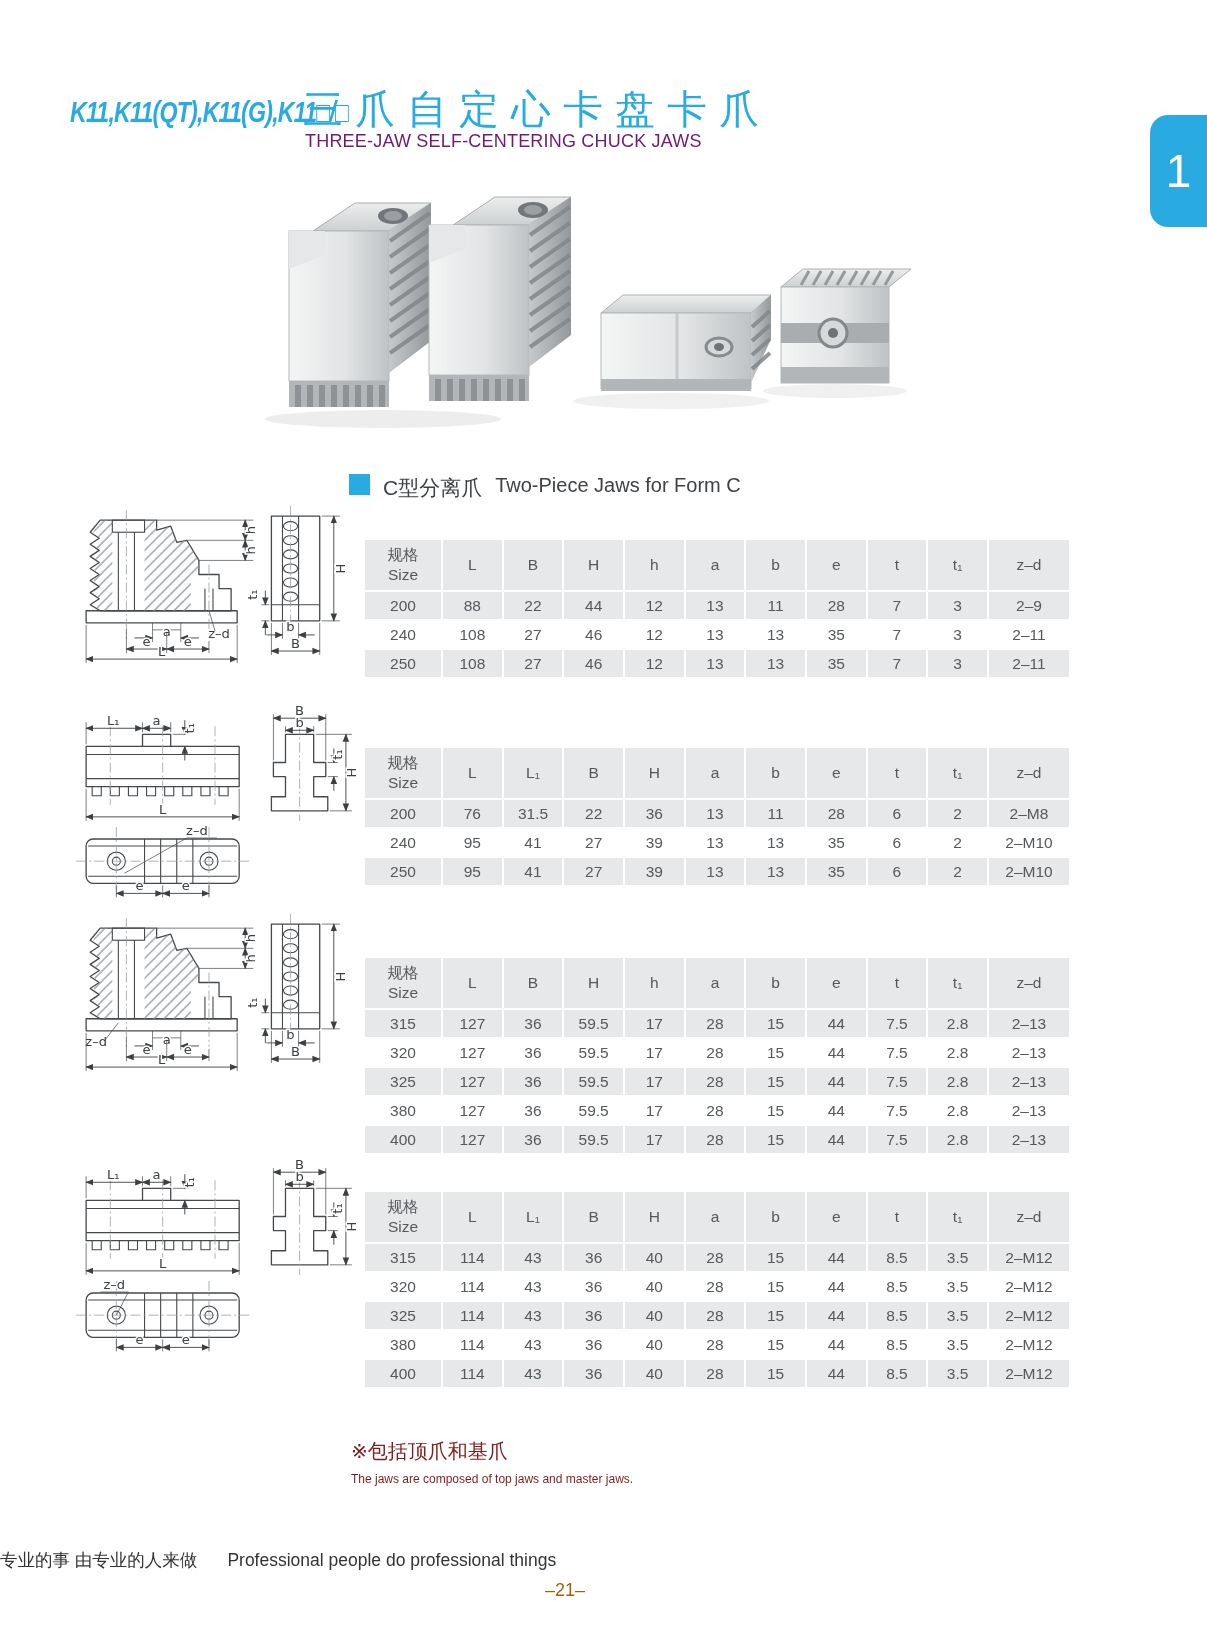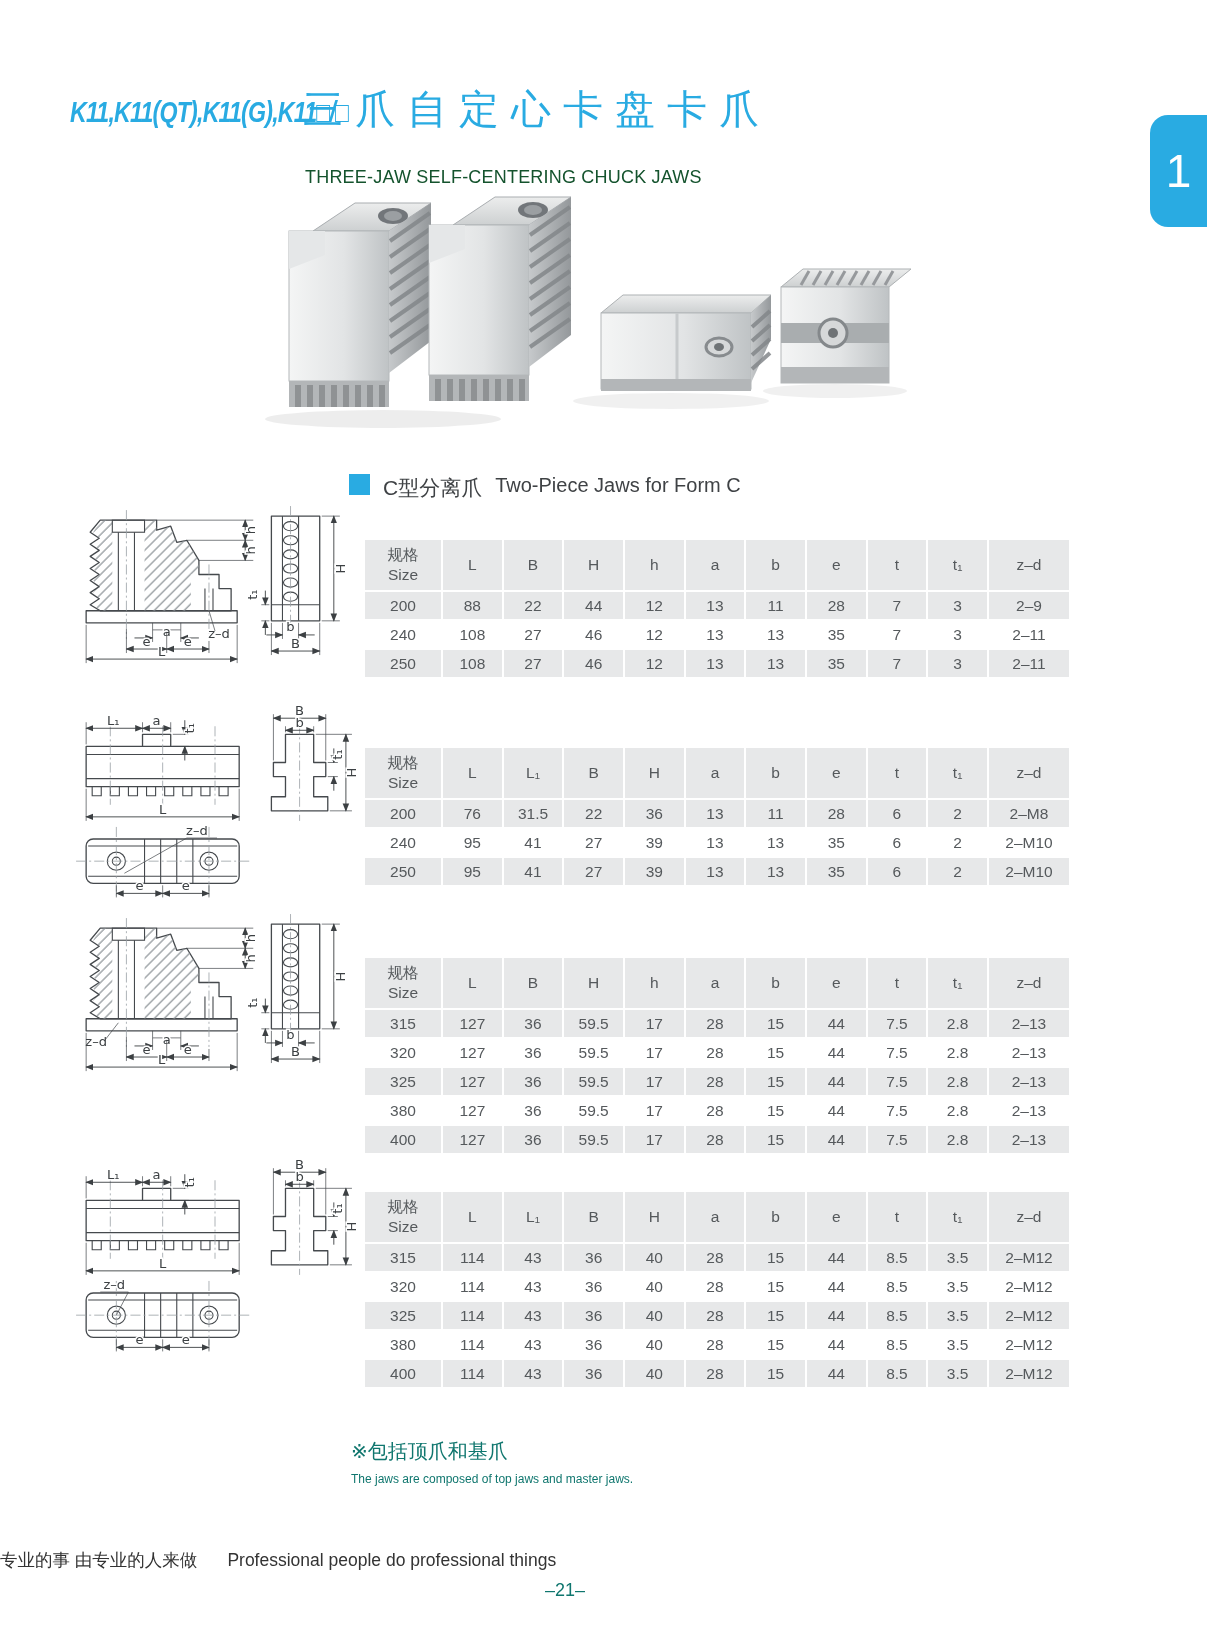--- a/index.html
+++ b/index.html
@@ -4,21 +4,21 @@
 <style>
   html,body { margin:0; padding:0; background:#fff; }
   .page { position:relative; width:1207px; height:1649px; background:#fff; overflow:hidden;
           font-family:"Liberation Sans","DejaVu Sans",sans-serif; color:#3f4245; }
 
   
   .brand { position:absolute; left:70px; top:96px; color:#29abe2; font-weight:bold; font-style:italic;
            font-size:29px; letter-spacing:-1px; white-space:nowrap; transform:scaleX(.8); transform-origin:0 0; }
   .title-cn { position:absolute; left:303px; top:82px; font-size:40px; font-weight:normal; color:#29abe2;
               letter-spacing:12px; white-space:nowrap; }
-  .title-en { position:absolute; left:305px; top:131px; font-size:18px; color:#14532d; letter-spacing:.2px;margin-top:36px; }
+  .title-en { position:absolute; left:305px; top:131px; font-size:18px; color:#701a75; letter-spacing:.2px; }
   .chapter-tab { position:absolute; right:0; top:115px; width:57px; height:112px; background:#29abe2;
                  border-radius:18px 0 0 18px; color:#fff; font-size:46px; display:flex; align-items:center;
                  justify-content:center; }
 
   
   .photo { position:absolute; left:263px; top:183px; width:648px; height:252px; }
 
   
   .section-header { position:absolute; left:349px; top:474px; display:flex; gap:13px; }
   .bullet { width:21px; height:21px; background:#29abe2; }
@@ -42,27 +42,27 @@
   .thin { fill:none; stroke:#45494d; stroke-width:.7; }
   .cl   { fill:none; stroke:#9aa0a5; stroke-width:.8; stroke-dasharray:10 3 2 3; }
   .ht   { fill:url(#hatch); stroke:none; }
   .dl   { fill:none; stroke:#3c4043; stroke-width:.9; marker-start:url(#arr); marker-end:url(#arr); }
   .dle  { fill:none; stroke:#3c4043; stroke-width:.9; marker-end:url(#arr); }
   .dls  { fill:none; stroke:#3c4043; stroke-width:.9; marker-start:url(#arr); }
   .dim  { font-family:"DejaVu Sans",sans-serif; font-size:13px; fill:#3c4043; paint-order:stroke;
           stroke:#fff; stroke-width:3px; text-anchor:middle; }
 
   
-  .notes { position:absolute; left:351px; top:1438px; color:#0f766e; }
+  .notes { position:absolute; left:351px; top:1438px; color:#7f1d1d; }
   .note-cn { font-size:20px; margin-bottom:7px; }
   .note-en { font-size:12px; }
   .footer { position:absolute; left:0; top:1548px; width:1130px; color:#333;
             font-size:17.5px; }
   .footer .en { margin-left:30px; }
-  .pagenum { position:absolute; left:0; top:1580px; width:1130px; text-align:center; color:#0f766e; font-size:18px; }
+  .pagenum { position:absolute; left:0; top:1580px; width:1130px; text-align:center; color:#a16207; font-size:18px; }
 </style>
 </head>
 <body>
 
 <svg width="0" height="0" style="position:absolute" aria-hidden="true">
   <defs>
     <marker id="arr" viewBox="0 0 10 10" refX="9" refY="5" markerWidth="9" markerHeight="9" orient="auto-start-reverse">
       <path d="M0,1 L10,5 L0,9 z" fill="#3c4043"></path>
     </marker>
     <pattern id="hatch" width="7" height="7" patternUnits="userSpaceOnUse" patternTransform="rotate(45)">

